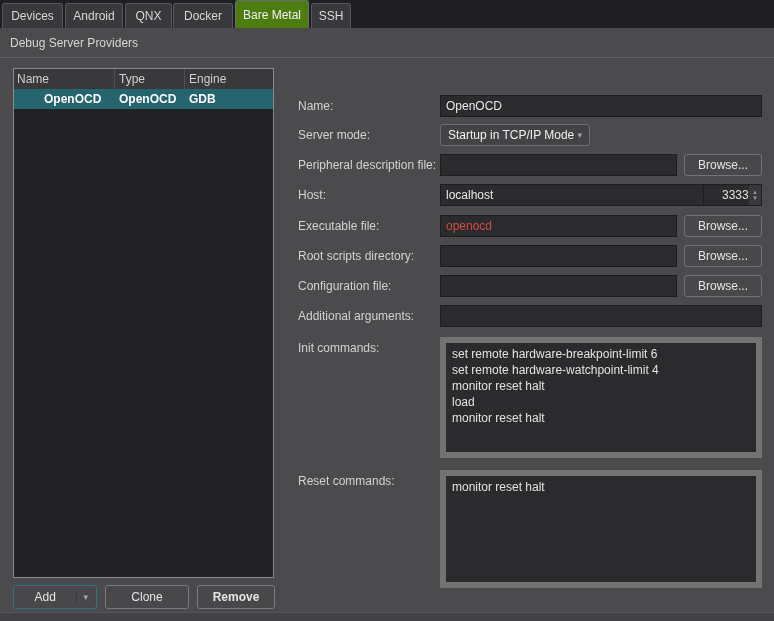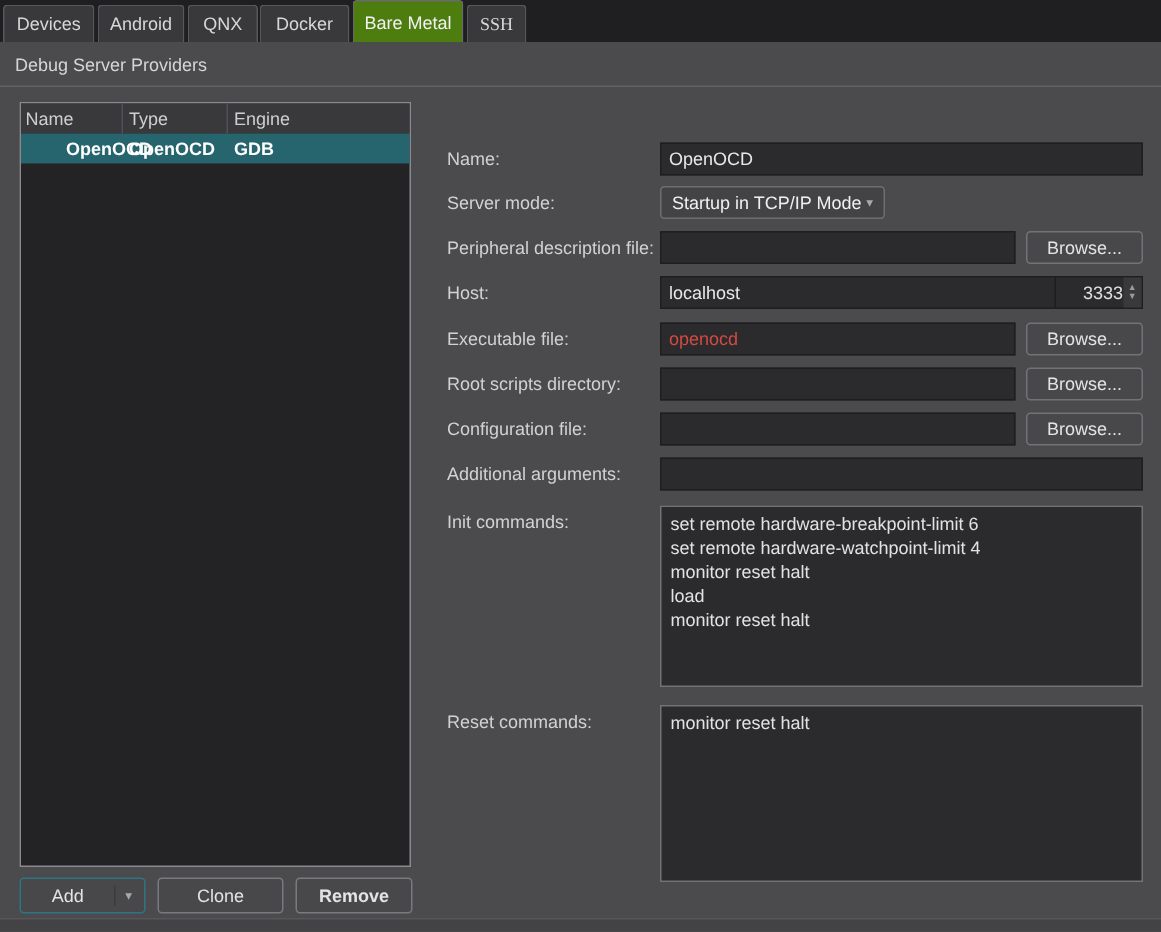--- a/index.html
+++ b/index.html
@@ -31,21 +31,21 @@
     position:absolute; left:0; right:0; bottom:0; height:9px;
     background:#434345; border-top:1px solid #56565a;
   }
   
   .listpanel {
     position:absolute; left:13px; top:68px; width:261px; height:510px;
     background:#232325; border:1px solid #8a8a8e;
   }
   .listheader { display:flex; height:20px; background:#39393b; color:#cfcfd1; }
   .listheader .cell { display:flex; align-items:center; }
-  .cell-name   { width:68px;  padding-left:3px; border-right:1px solid #515155; }
+  .cell-name   { width:101px;  padding-left:3px; border-right:1px solid #515155; }
   .cell-type   { width:70px;  padding-left:4px; border-right:1px solid #515155; }
   .cell-engine { flex:1;      padding-left:4px; }
   .listrow {
     display:flex; height:20px; align-items:stretch;
     background:#26646e; color:#ffffff; font-weight:bold;
   }
   .listrow .cell { display:flex; align-items:center; border-right:none; }
   .listrow .cell-name { padding-left:30px; }
   
   .btn {
@@ -85,34 +85,34 @@
     position:absolute; left:703px; top:184px; width:59px; height:22px;
     background:#2b2b2d; border:1px solid #1e1e20; display:flex;
   }
   .spin .spin-value { flex:1; color:#e0e0e0; display:flex; align-items:center; padding-left:18px; }
   .spin .spin-arrows {
     width:15px; background:#39393b; display:flex; flex-direction:column;
     align-items:center; justify-content:center; color:#9a9a9e; font-size:6px; line-height:6px;
   }
   .tarea {
     position:absolute; left:440px; width:322px;
-    background:#2b2b2d; border:1px solid #737373; color:#e2e2e4;
+    background:#2b2b2d; border:6px solid #737373; color:#e2e2e4;
     padding:3px 6px; white-space:pre; line-height:16px; overflow:hidden;
   }
 </style>
 </head>
 <body>
 
 <div class="tabbar">
   <div class="tab" style="left:2px; width:61px;">Devices</div>
   <div class="tab" style="left:65px; width:58px;">Android</div>
   <div class="tab" style="left:125px; width:47px;">QNX</div>
   <div class="tab" style="left:173px; width:60px;">Docker</div>
   <div class="tab active" style="left:235px; width:74px;">Bare Metal</div>
-  <div class="tab" style="left:311px; width:40px;font-family:Liberation Serif, serif;">SSH</div>
+  <div class="tab" style="left:311px; width:40px;">SSH</div>
 </div>
 
 <div class="titlebar">
   <span>Debug Server Providers</span>
 </div>
 
 <div class="listpanel">
   <div class="listheader">
     <div class="cell cell-name">Name</div>
     <div class="cell cell-type">Type</div>

